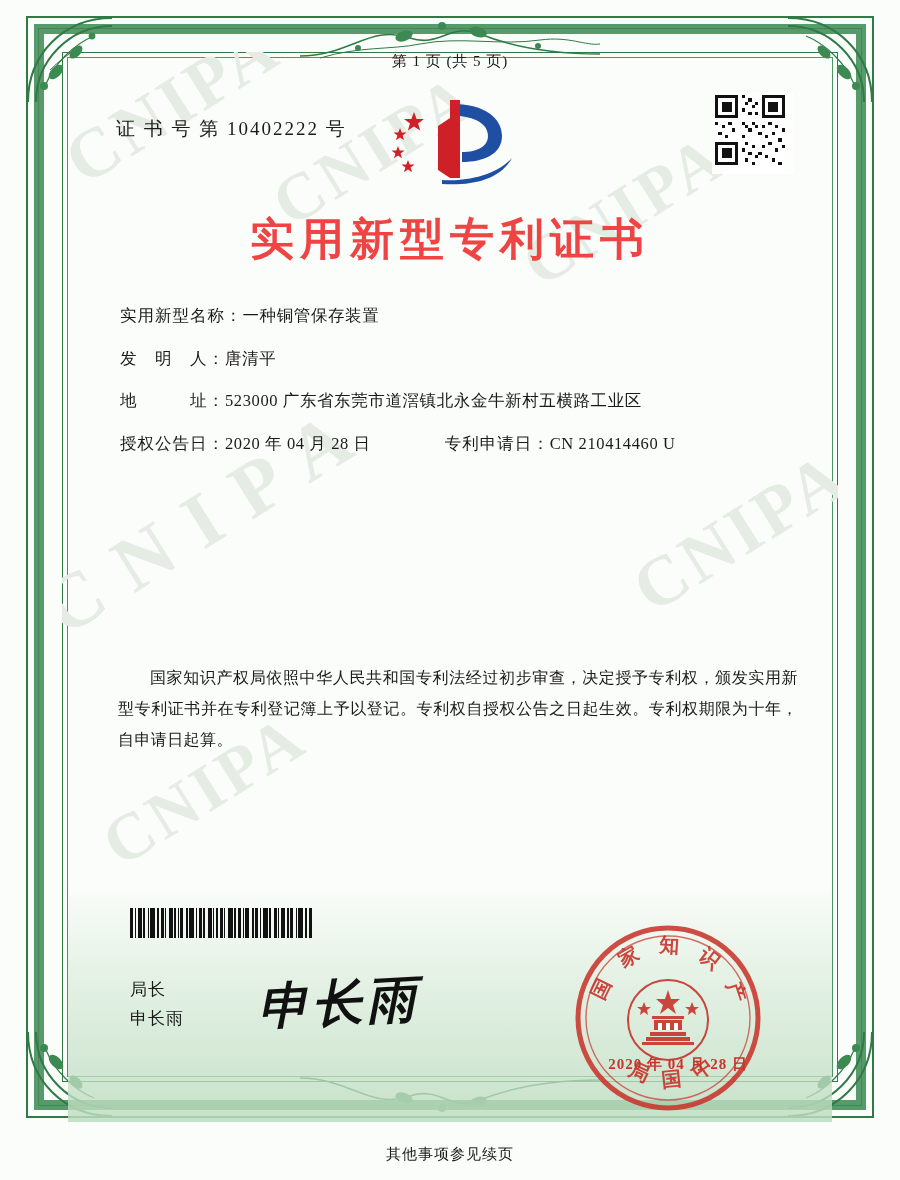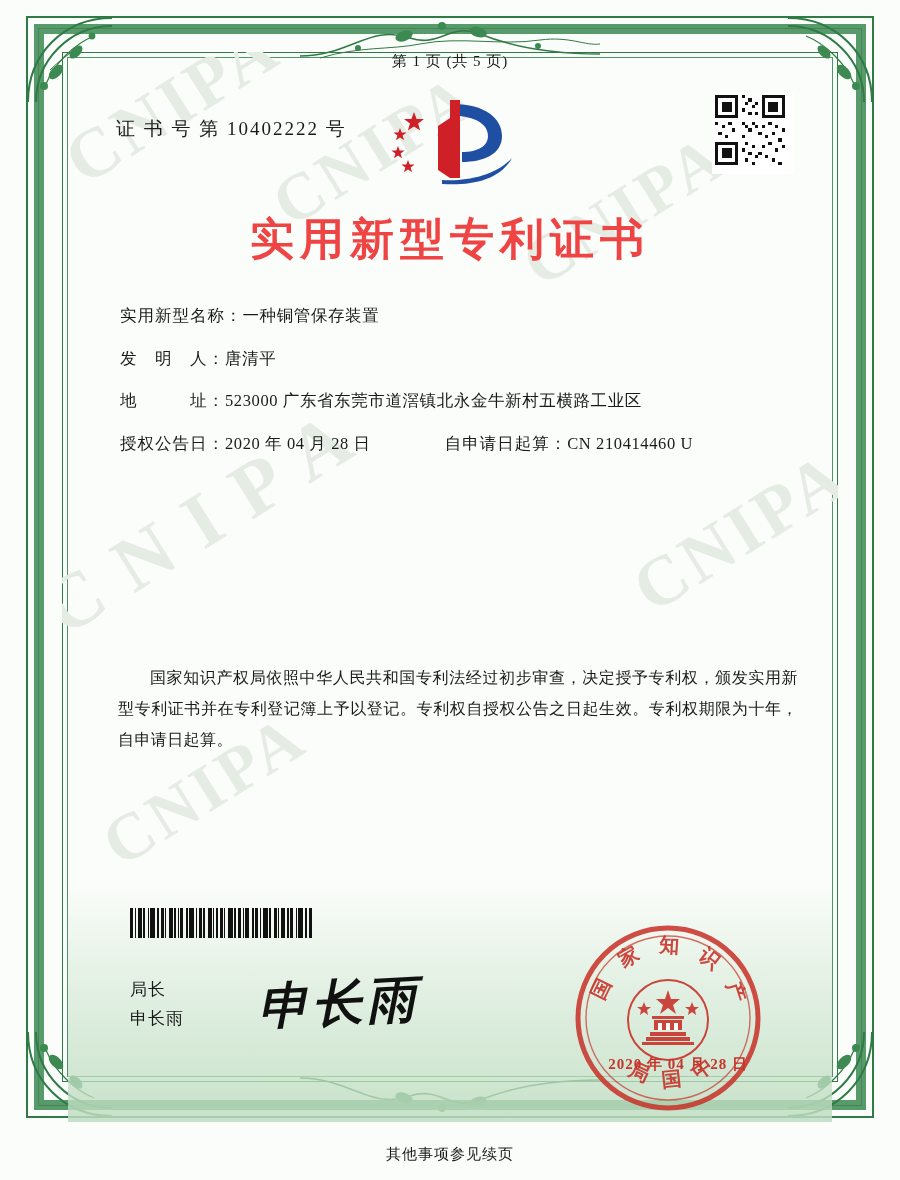--- a/index.html
+++ b/index.html
@@ -472,21 +472,21 @@
         <span class="f-value">唐清平</span>
       </div>
       <div class="field-row">
         <span class="f-label">地　　　址：</span>
         <span class="f-value">523000 广东省东莞市道滘镇北永金牛新村五横路工业区</span>
       </div>
       <div class="field-row two-col">
         <span class="f-label">授权公告日：</span>
         <span class="f-value">2020 年 04 月 28 日</span>
         <span class="f-gap"></span>
-        <span class="f-label">自申请日起算：</span>
+        <span class="f-label">专利申请日：</span>
         <span class="f-value">CN 210414460 U</span>
       </div>
     </div>
 
     <div class="para">
       <p>国家知识产权局依照中华人民共和国专利法经过初步审查，决定授予专利权，颁发实用新型专利证书并在专利登记簿上予以登记。专利权自授权公告之日起生效。专利权期限为十年，自申请日起算。</p>
     </div>
 
     <div class="barcode">
       <i style="width:3px"></i>

